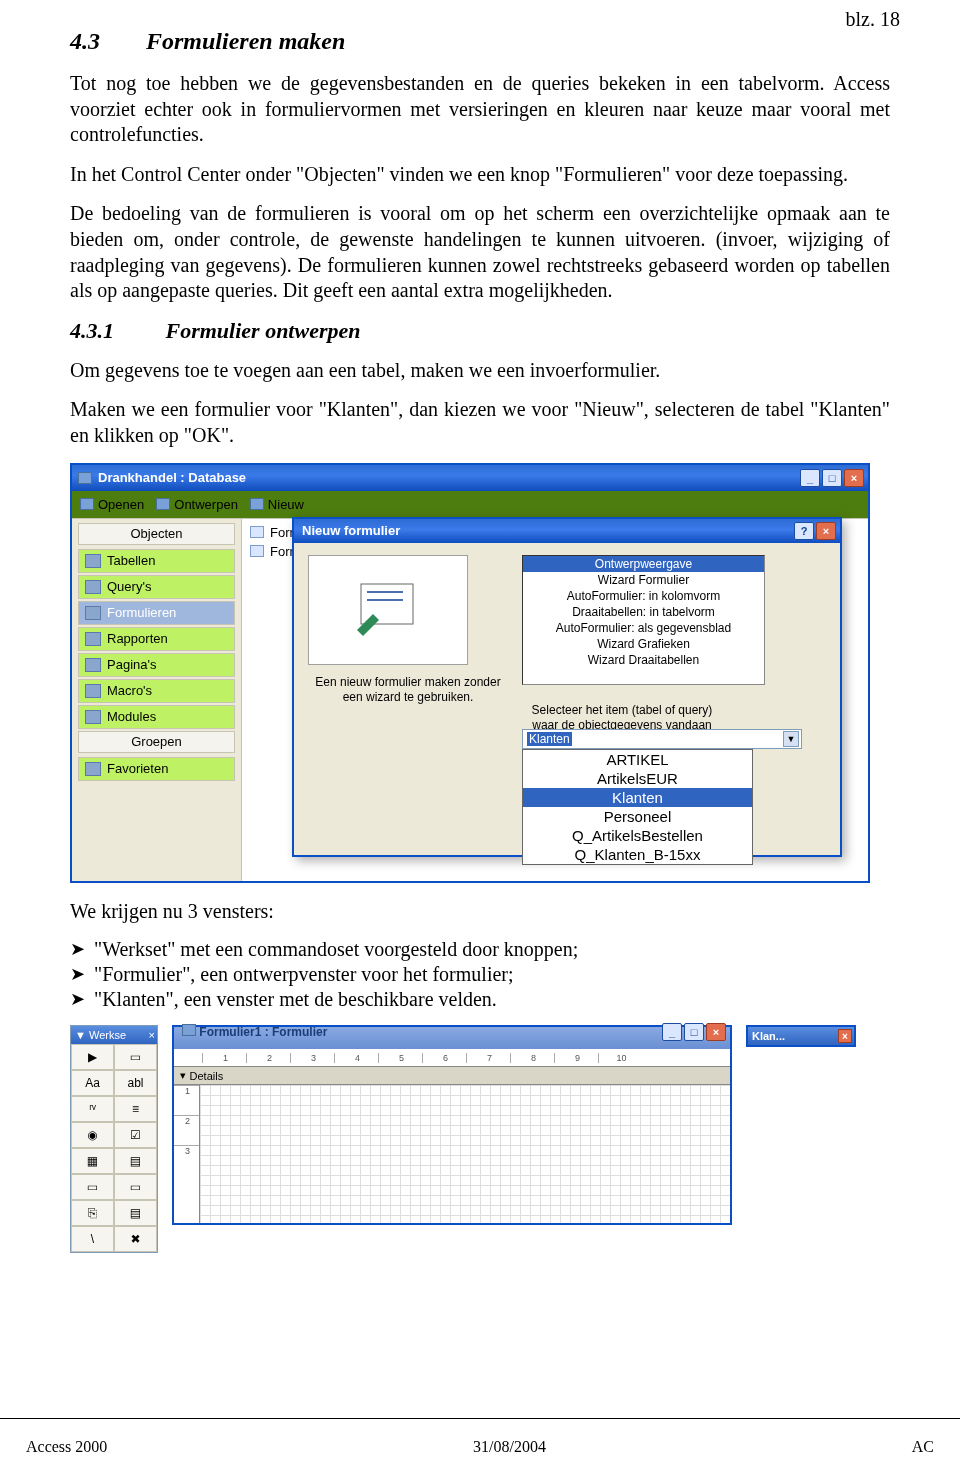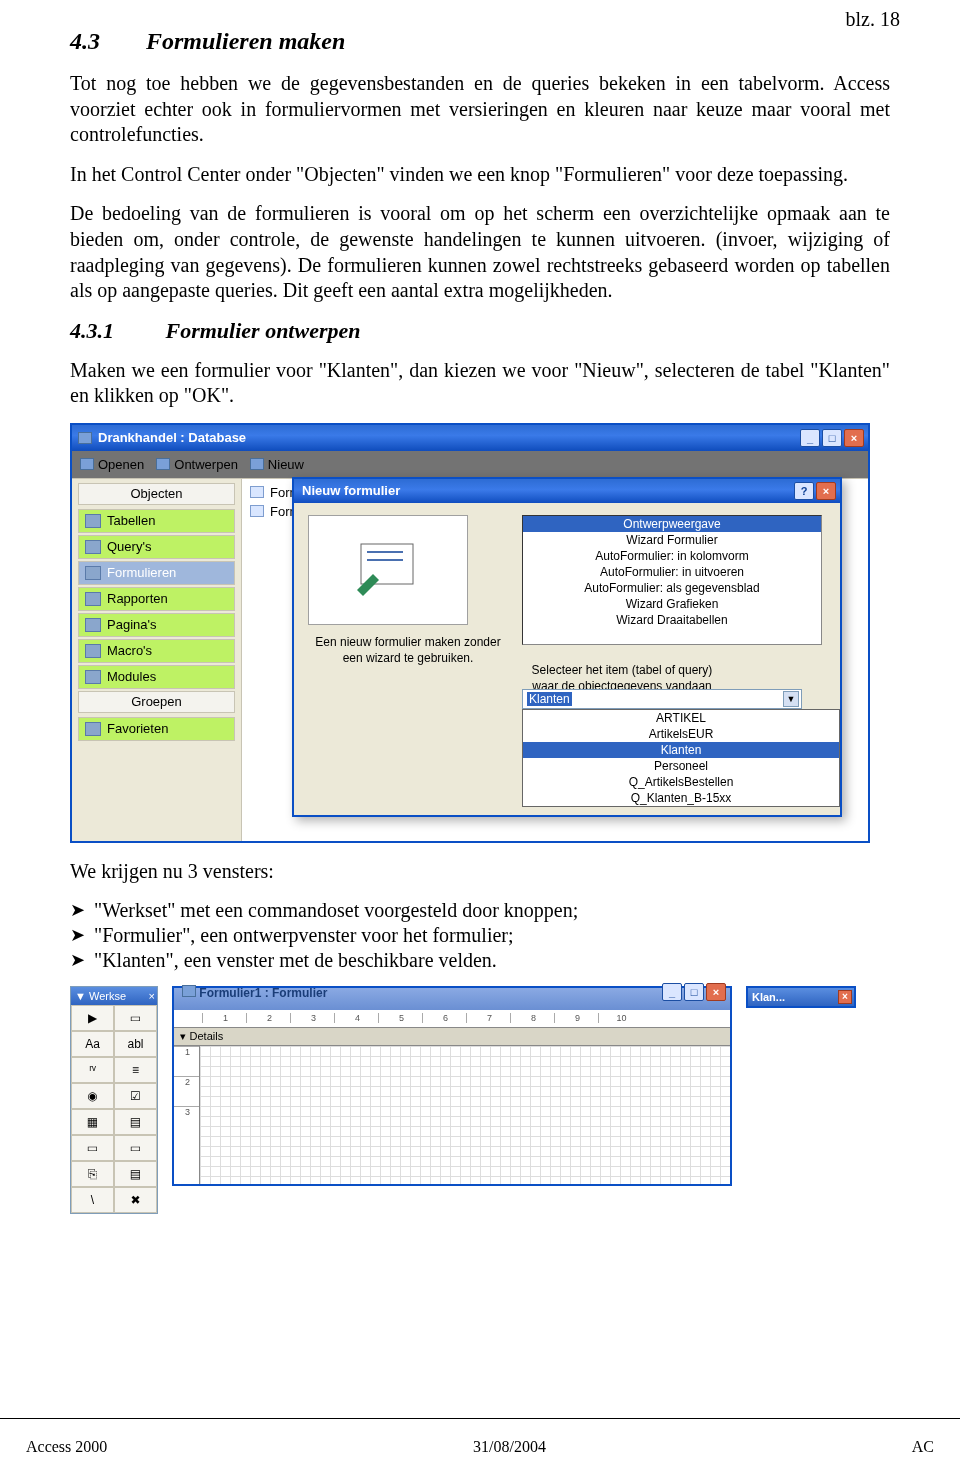--- a/index.html
+++ b/index.html
@@ -39,21 +39,21 @@
     color: #fff;
     display:flex; align-items:center; justify-content:space-between;
     padding: 0 4px 0 6px;
     font-size:13px; font-weight:bold;
   }
   .db-title .ttl { display:flex; align-items:center; gap:6px;}
   .winbtns { display:flex; gap:2px; }
   .winbtn { width:20px; height:18px; background:#dbe6ff; border:1px solid #1b4ea3; color:#0b3e93; display:flex; align-items:center; justify-content:center; font-size:11px; font-weight:bold; border-radius:2px; cursor:default;}
   .winbtn.close { background:#e26e4e; color:#fff; border-color:#a03a20;}
   .db-toolbar {
-    height: 28px; background:#737373; border-bottom:1px solid #c8c4b4;
+    height: 28px; background:#4d7c0f; border-bottom:1px solid #c8c4b4;
     display:flex; align-items:center; gap:12px; padding:0 8px; font-size:13px;
   }
   .tbitem { display:flex; align-items:center; gap:4px; cursor:default;}
   .db-body { display:flex; height: calc(100% - 54px); }
   .db-sidebar {
     width: 170px; background:#ece9d8; border-right:1px solid #c8c4b4;
     padding:4px 6px;
   }
   .sb-head { height:22px; background:#f4f3ee; border:1px solid #c8c4b4; display:flex; align-items:center; justify-content:center; font-size:13px; margin-bottom:4px;}
   .sb-item {
@@ -82,37 +82,37 @@
   }
   .dlg-body { padding:12px 14px; display:flex; gap:14px; }
   .dlg-left { width:200px; }
   .dlg-left .preview {
     width:160px; height:110px; background:#fff; border:1px solid #a0a0a0;
     display:flex; align-items:center; justify-content:center;
   }
   .dlg-left .desc { font-size:12px; margin-top:10px; line-height:1.3; }
   .dlg-right { flex:1; }
   .dlg-list {
-    width:300px; height:130px; background:#fff; border:1px inset #888;
+    width:243px; height:130px; background:#fff; border:1px inset #888;
     font-size:12px; overflow:hidden;
   }
   .dlg-list div { padding:1px 4px; }
   .dlg-list .sel { background:#2f64c1; color:#fff; }
   .dlg-selrow { margin-top:18px; display:flex; gap:10px; align-items:flex-start;}
   .dlg-selrow .lbl { width:200px; font-size:12px; line-height:1.3;}
   .combo {
     width:280px; height:20px; border:1px solid #7f9db9; background:#fff;
     display:flex; align-items:center; justify-content:space-between; padding:0 2px 0 4px;
     font-size:12px;
   }
   .combo .sel { background:#2f64c1; color:#fff; padding:0 2px;}
   .combo .arr { width:16px; height:16px; background:#d5e0f3; border:1px solid #7f9db9; display:flex; align-items:center; justify-content:center; font-size:9px;}
   .dropdown {
     position:absolute; left:calc(14px + 200px + 14px + 0px); top: 232px;
-    width:318px; background:#fff; border:1px solid #666; font-size:12px;
+    width:231px; background:#fff; border:1px solid #666; font-size:15px;
     z-index:5;
   }
   .dropdown div { padding:1px 4px; }
   .dropdown .sel { background:#2f64c1; color:#fff; }
 
   
   .row3 { display:flex; gap:14px; align-items:flex-start; margin-top:6px; font-family: Tahoma, Arial, sans-serif; font-size:12px;}
   .werks {
     width:88px; border:1px solid #7f9db9; background:#efeee9;
   }
@@ -183,20 +183,21 @@
 
   <p class="bodytext">Tot nog toe hebben we de gegevensbestanden en de queries bekeken in een tabelvorm. Access voorziet echter ook in formuliervormen met versieringen en kleuren naar keuze maar vooral met controlefuncties.</p>
   <p class="bodytext">In het Control Center onder "Objecten" vinden we een knop "Formulieren" voor deze toepassing.</p>
   <p class="bodytext">De bedoeling van de formulieren is vooral om op het scherm een overzichtelijke opmaak aan te bieden om, onder controle, de gewenste handelingen te kunnen uitvoeren. (invoer, wijziging of raadpleging van gegevens). De formulieren kunnen zowel rechtstreeks gebaseerd worden op tabellen als op aangepaste queries. Dit geeft een aantal extra mogelijkheden.</p>
 
   <h3>
     <span class="secnum">4.3.1</span>
     <span>Formulier ontwerpen</span>
   </h3>
 
+  <p class="bodytext">Om gegevens toe te voegen aan een tabel, maken we een invoerformulier.</p>
   <p class="bodytext">Maken we een formulier voor "Klanten", dan kiezen we voor "Nieuw", selecteren de tabel "Klanten" en klikken op "OK".</p>
 
   <div class="sshot">
     <div class="db-window">
       <div class="db-title">
         <div class="ttl">
           <span class="small-ico"></span>
           <span>Drankhandel : Database</span>
         </div>
         <div class="winbtns">
@@ -290,21 +291,21 @@
                 <polygon points="4,50 20,34 26,40 10,56" fill="#2e8b57"></polygon>
               </svg>
             </div>
             <div class="desc">Een nieuw formulier maken zonder een wizard te gebruiken.</div>
           </div>
           <div class="dlg-right">
             <div class="dlg-list" id="dlg-options">
                 <div class="sel">Ontwerpweergave</div>
                 <div>Wizard Formulier</div>
                 <div>AutoFormulier: in kolomvorm</div>
-                <div>AutoFormulier: in uitvoeren</div>
+                <div>Draaitabellen: in tabelvorm</div>
                 <div>AutoFormulier: als gegevensblad</div>
                 <div>Wizard Grafieken</div>
                 <div>Wizard Draaitabellen</div>
               </div>
             <div class="dlg-selrow">
               <div class="lbl">Selecteer het item (tabel of query) waar de objectgegevens vandaan komen:</div>
             </div>
           </div>
         </div>
         <div style="position:absolute; left:228px; top:210px;">

